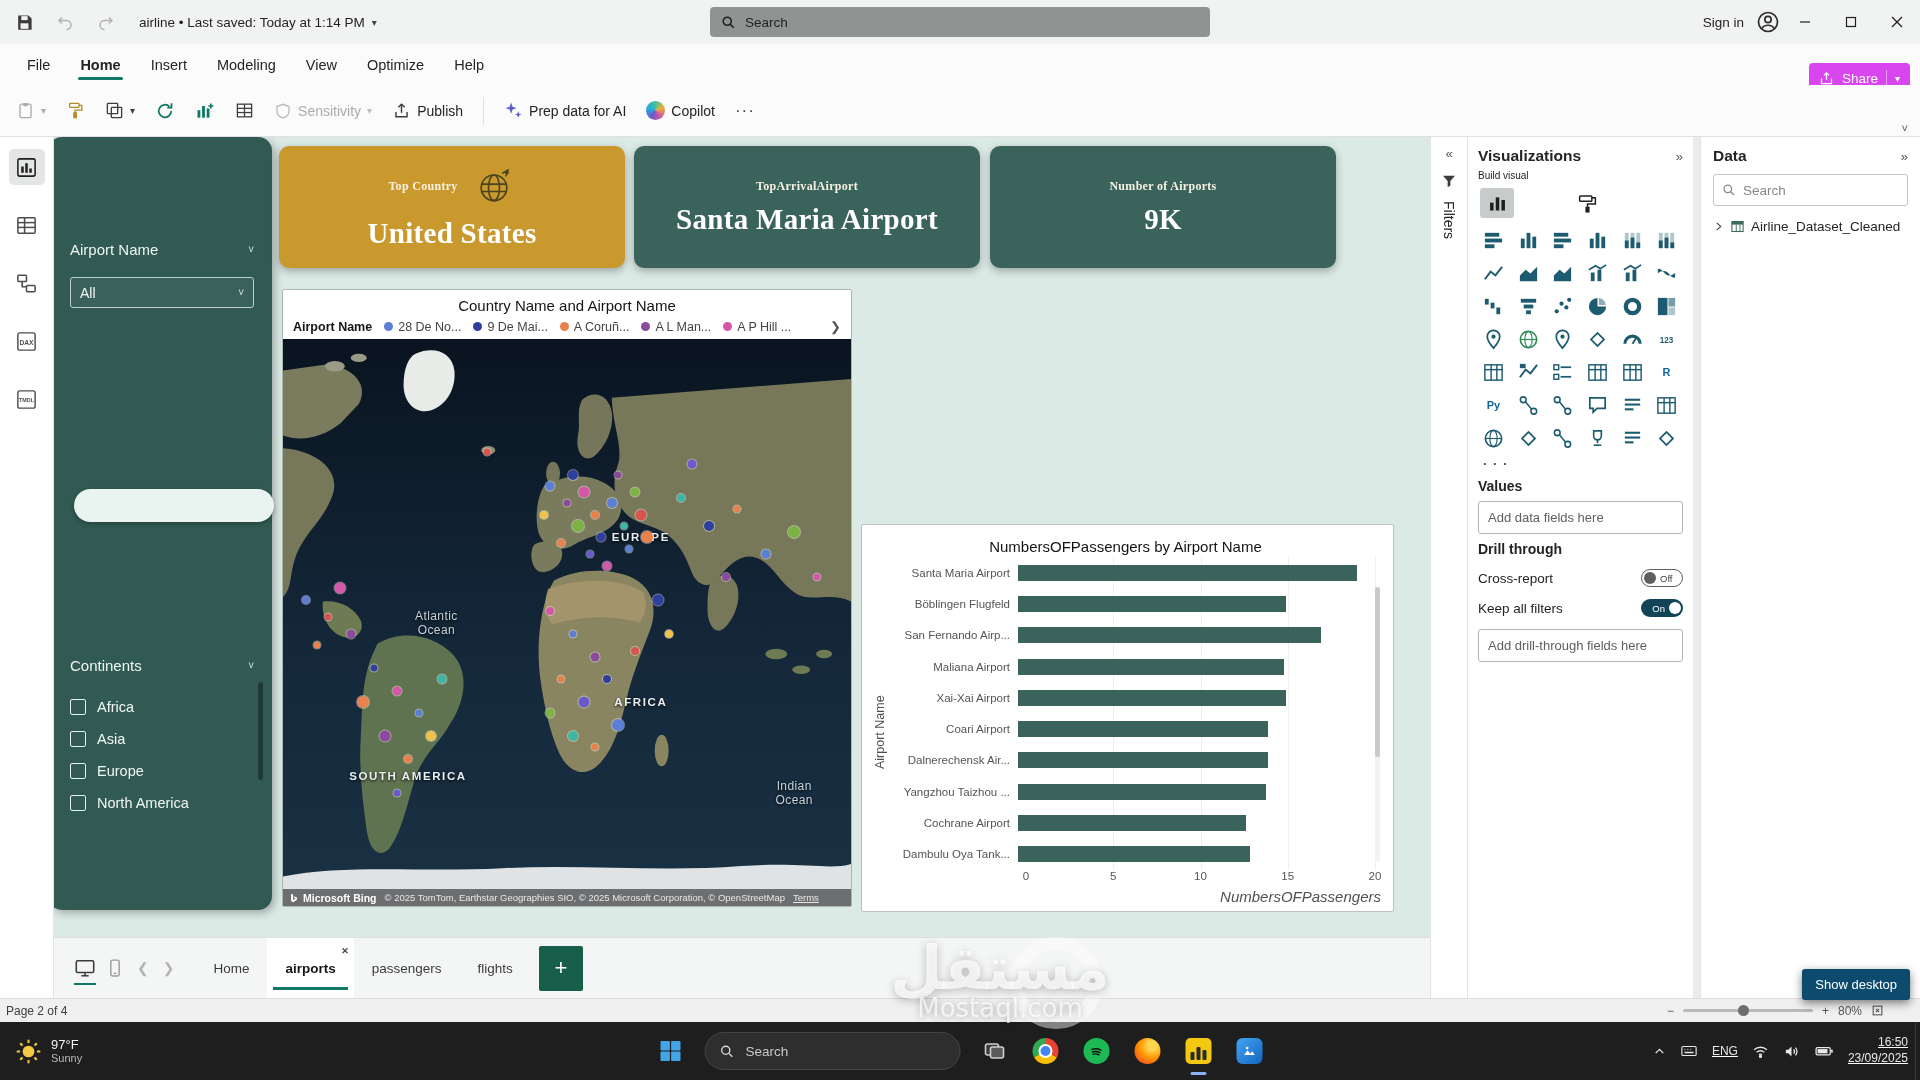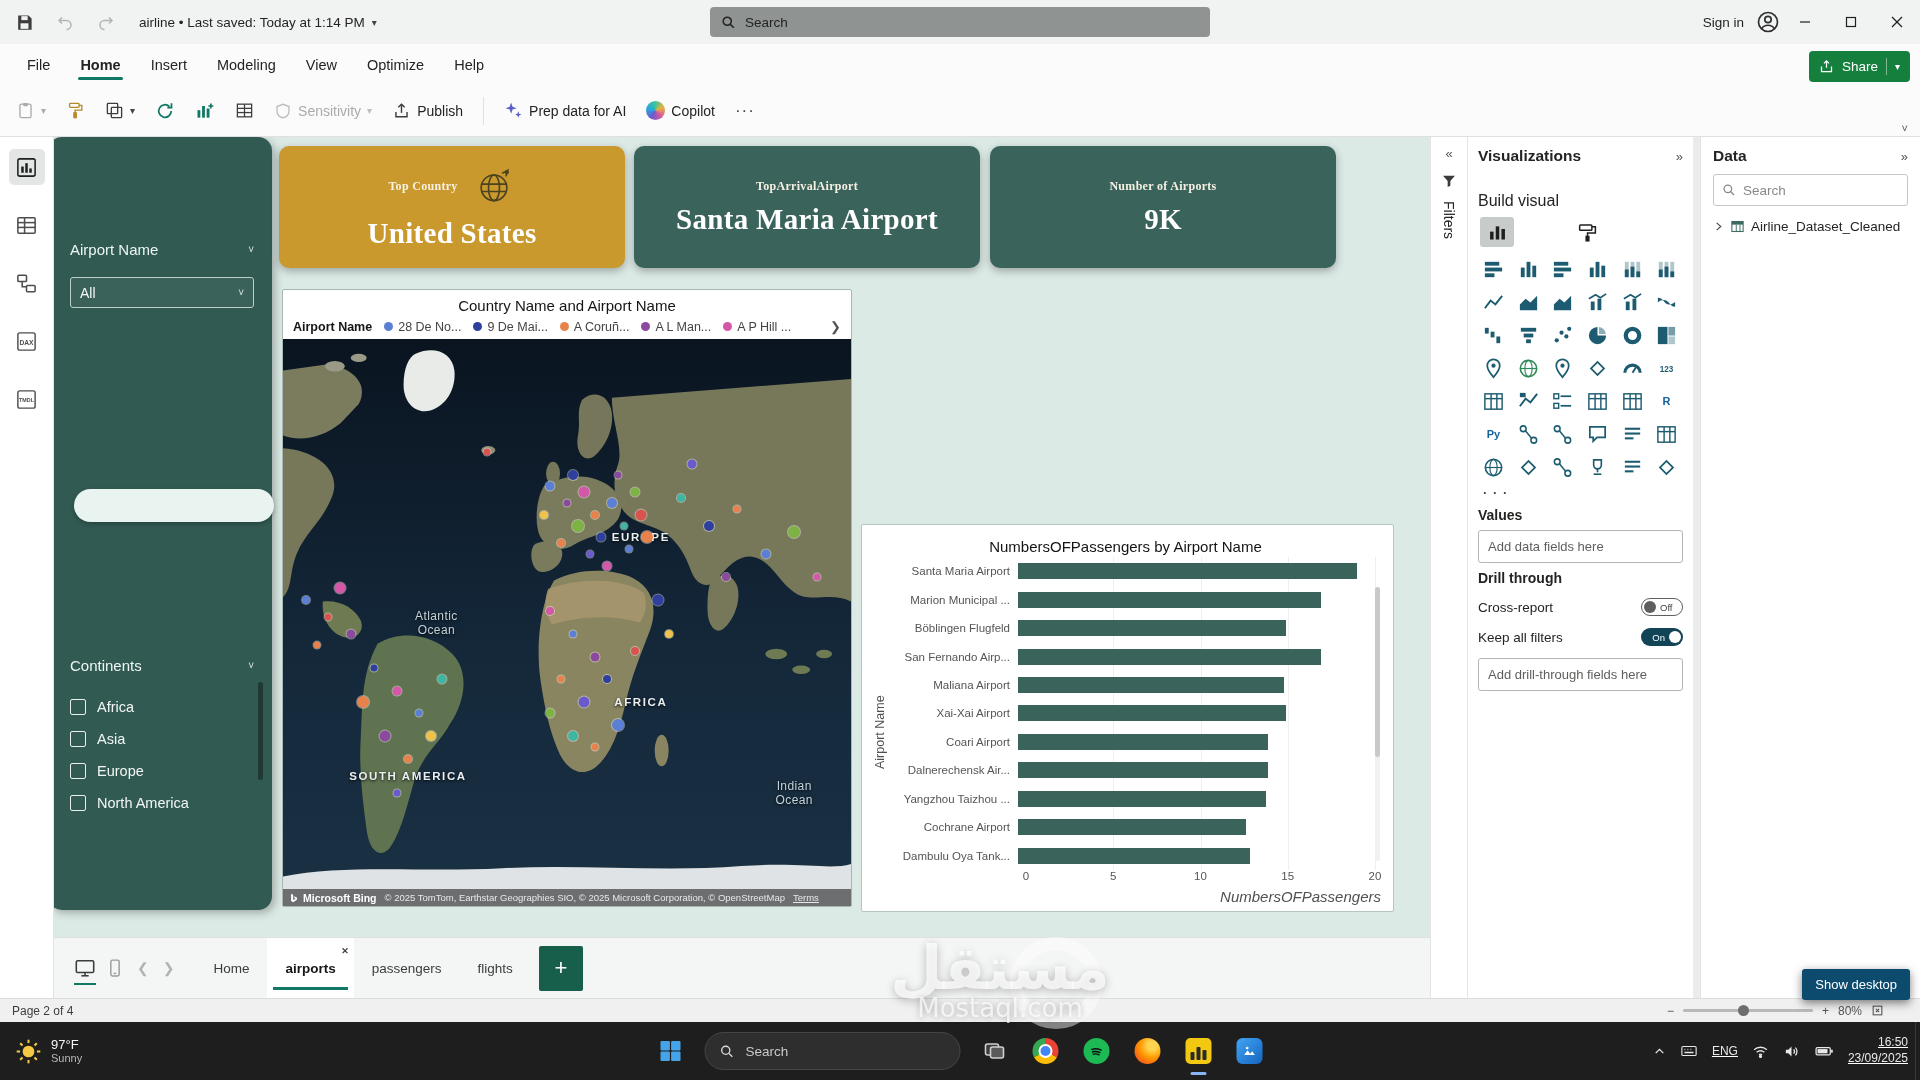--- a/index.html
+++ b/index.html
@@ -15,21 +15,21 @@
 .tb-search{position:absolute;left:50%;top:7px;transform:translateX(-50%);width:500px;height:30px;background:#8f9392;border-radius:4px;display:flex;align-items:center;gap:9px;padding:0 11px;font-size:13.5px;color:#232323;}
 .tb-right{margin-left:auto;display:flex;align-items:center;height:100%;}
 .signin{font-size:13.5px;color:#252423;margin-right:10px;}
 .win-btn{width:46px;height:44px;display:flex;align-items:center;justify-content:center;}
 
 
 .menubar{height:41px;background:#fbfbfb;display:flex;align-items:center;padding-left:12px;position:relative;flex:none;}
 .menu-item{padding:10px 15px;font-size:14.5px;color:#252423;position:relative;cursor:default;}
 .menu-item.active{font-weight:700;}
 .menu-item.active::after{content:"";position:absolute;left:13px;right:13px;bottom:3px;height:3px;background:#117865;border-radius:2px;}
-.share-btn{position:absolute;right:10px;top:7px;height:31px;background:#15803d;color:#fff;border-radius:4px;display:flex;align-items:center;gap:8px;padding:0 10px;font-size:13.5px;}
+.share-btn{position:absolute;right:10px;top:19px;height:31px;background:#d946ef;color:#fff;border-radius:4px;display:flex;align-items:center;gap:8px;padding:0 10px;font-size:13.5px;}
 .share-sep{width:1px;height:17px;background:rgba(255,255,255,.45);}
 
 
 .ribbon{height:52px;background:#fbfbfb;border-bottom:1px solid #e0e0e0;display:flex;align-items:center;padding:0 16px;gap:20px;font-size:14px;color:#252423;position:relative;flex:none;}
 .rb-item{display:flex;align-items:center;gap:6px;}
 .rb-item.disabled{color:#ababab;}
 .rb-sep{width:1px;height:28px;background:#e0e0e0;}
 .rb-more{font-size:17px;color:#444;letter-spacing:1px;}
 .rb-collapse{position:absolute;right:12px;bottom:2px;font-size:11px;color:#555;}
 
@@ -100,21 +100,21 @@
 
 
 .filters-strip{width:38px;background:#fff;border-left:1px solid #e3e3e3;border-right:1px solid #e3e3e3;display:flex;flex-direction:column;align-items:center;padding-top:9px;gap:12px;flex:none;}
 .filters-vertical{writing-mode:vertical-rl;font-size:14px;color:#252423;}
 
 
 .viz-panel{width:225px;background:#fff;padding:10px 10px 0;font-size:13px;color:#252423;flex:none;overflow:hidden;}
 .panel-head{display:flex;justify-content:space-between;align-items:center;}
 .panel-title{font-size:15.5px;font-weight:700;color:#252423;}
 .collapse-glyph{font-size:13px;color:#555;}
-.build-label{margin-top:27px;font-size:16px;}
+.build-label{margin-top:5px;font-size:10px;}
 .mode-row{display:flex;gap:56px;padding:7px 2px 2px;}
 .mode-btn{width:34px;height:30px;border-radius:3px;display:flex;align-items:center;justify-content:center;color:#1f1f1f;}
 .mode-btn.selected{background:#c7cbca;}
 .viz-grid{display:grid;grid-template-columns:repeat(6,1fr);gap:4px 3px;margin-top:6px;}
 .viz-icon{width:31px;height:29px;display:flex;align-items:center;justify-content:center;border-radius:3px;}
 .viz-more{margin:3px 0 4px 5px;font-weight:700;color:#444;letter-spacing:1px;}
 .section-label{font-weight:700;font-size:14px;margin-top:7px;}
 .add-box{margin-top:7px;height:33px;border:1px solid #b5b5b5;border-radius:3px;display:flex;align-items:center;padding:0 9px;color:#605e5c;font-size:13px;background:#fff;}
 .toggle-row{display:flex;justify-content:space-between;align-items:center;margin-top:12px;font-size:13.5px;}
 .toggle{width:42px;height:18px;border-radius:9px;display:flex;align-items:center;font-size:9.5px;}
@@ -137,21 +137,21 @@
 .view-icon.dim{color:#9a9a9a;}
 .tab-nav{color:#b3b3b3;font-size:14px;padding:0 7px;}
 .page-tabs{display:flex;align-items:center;margin-left:14px;height:100%;}
 .tab{padding:0 18px;font-size:13.5px;color:#3c3c3c;position:relative;height:100%;display:flex;align-items:center;}
 .tab.active{font-weight:700;color:#161616;background:#fff;}
 .tab.active::after{content:"";position:absolute;left:6px;right:6px;bottom:8px;height:3px;background:#117865;}
 .tab-close{position:absolute;top:8px;right:5px;font-size:9px;color:#444;}
 .add-tab{width:44px;height:45px;background:#175e4b;color:#fff;display:flex;align-items:center;justify-content:center;font-size:22px;margin-left:8px;border-radius:2px;}
 
 
-.status-bar{height:24px;background:#f0f0f0;border-top:1px solid #dcdcdc;display:flex;align-items:center;padding:0 12px;font-size:12px;color:#3d3d3d;position:relative;flex:none;}
+.status-bar{height:24px;background:#f0f0f0;border-top:1px solid #dcdcdc;display:flex;align-items:center;padding:0 6px;font-size:12px;color:#3d3d3d;position:relative;flex:none;}
 .zoom-group{position:absolute;right:36px;display:flex;align-items:center;gap:9px;color:#555;}
 .zoom-track{width:130px;height:3px;background:#b9b9b9;border-radius:2px;position:relative;}
 .zoom-thumb{position:absolute;left:42%;top:-4px;width:11px;height:11px;border-radius:50%;background:#6d6d6d;}
 
 
 .taskbar{height:58px;background:#1e1e1e;display:flex;align-items:center;position:relative;color:#fff;flex:none;}
 .weather{display:flex;align-items:center;gap:9px;padding:0 15px;}
 .weather-text{display:flex;flex-direction:column;line-height:1.2;}
 .weather-temp{font-size:13px;color:#f2f2f2;}
 .weather-desc{font-size:11px;color:#b9b9b9;}
@@ -599,26 +599,20 @@
                     <span class="gridline" style="left: 75%;"></span>
                     <span class="gridline" style="left: 100%;"></span>
                   </div>
                   <div class="bar-row">
                     <div class="bar-label">Santa Maria Airport</div>
                     <div class="bar-track">
                       <div class="bar-fill" style="width: 95%; background: rgb(58, 99, 92);"></div>
                     </div>
                   </div>
                   <div class="bar-row">
-                    <div class="bar-label">Marion Municipal ...</div>
-                    <div class="bar-track">
-                      <div class="bar-fill" style="width: 85%; background: rgb(58, 99, 92);"></div>
-                    </div>
-                  </div>
-                  <div class="bar-row">
                     <div class="bar-label">Böblingen Flugfeld</div>
                     <div class="bar-track">
                       <div class="bar-fill" style="width: 75%; background: rgb(58, 99, 92);"></div>
                     </div>
                   </div>
                   <div class="bar-row">
                     <div class="bar-label">San Fernando Airp...</div>
                     <div class="bar-track">
                       <div class="bar-fill" style="width: 85%; background: rgb(58, 99, 92);"></div>
                     </div>

